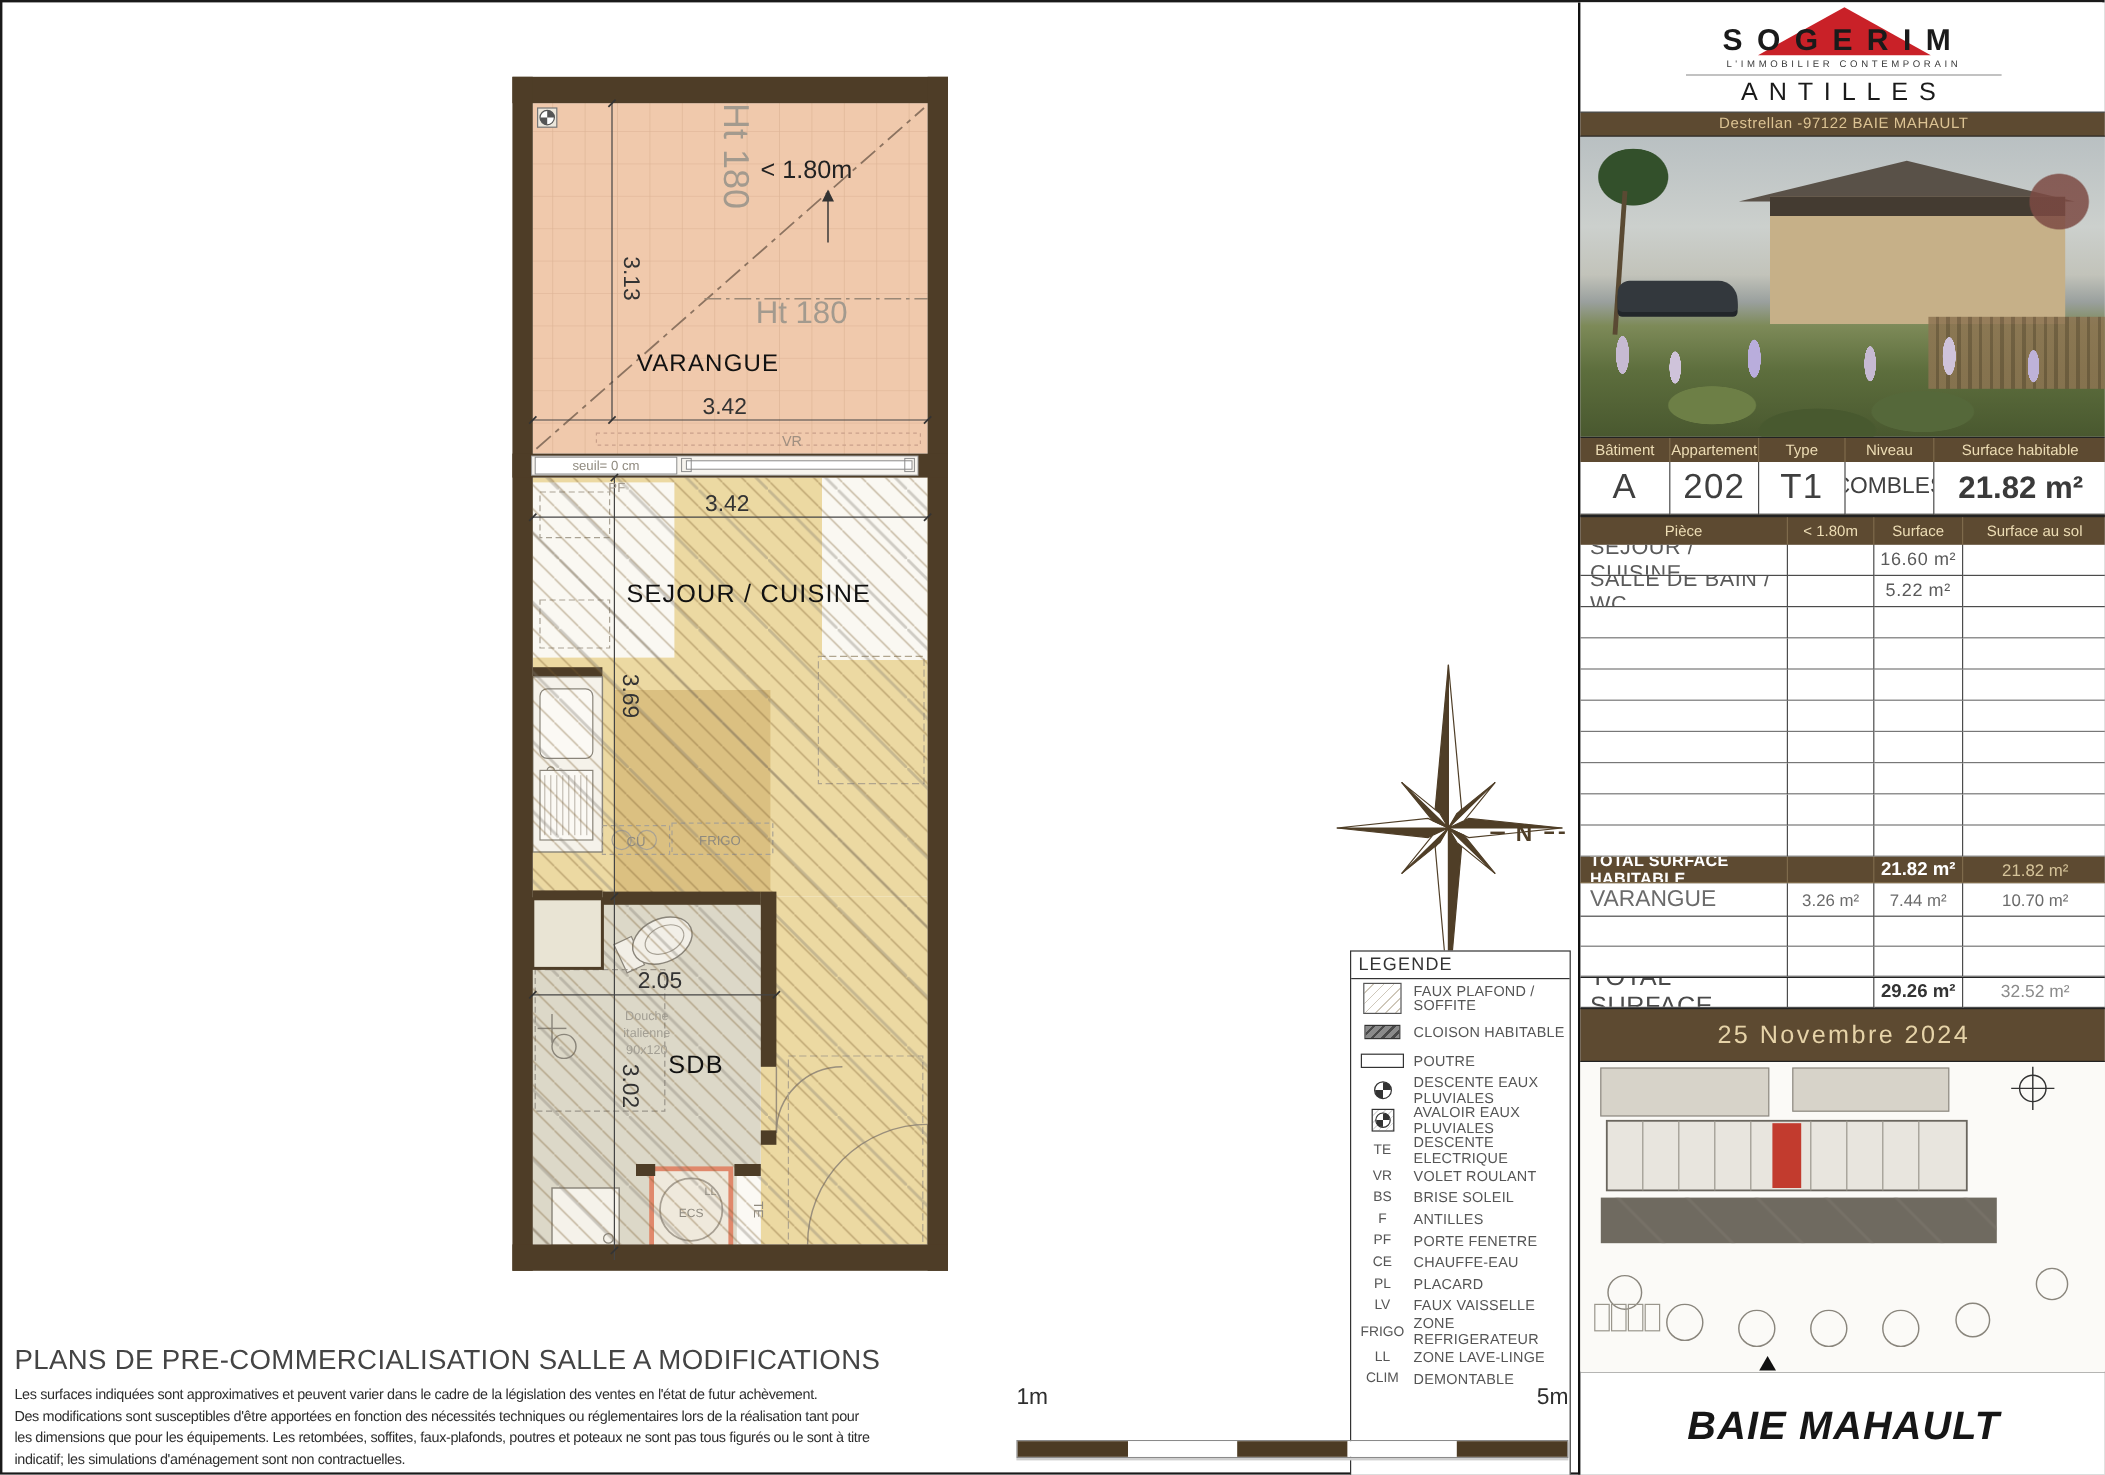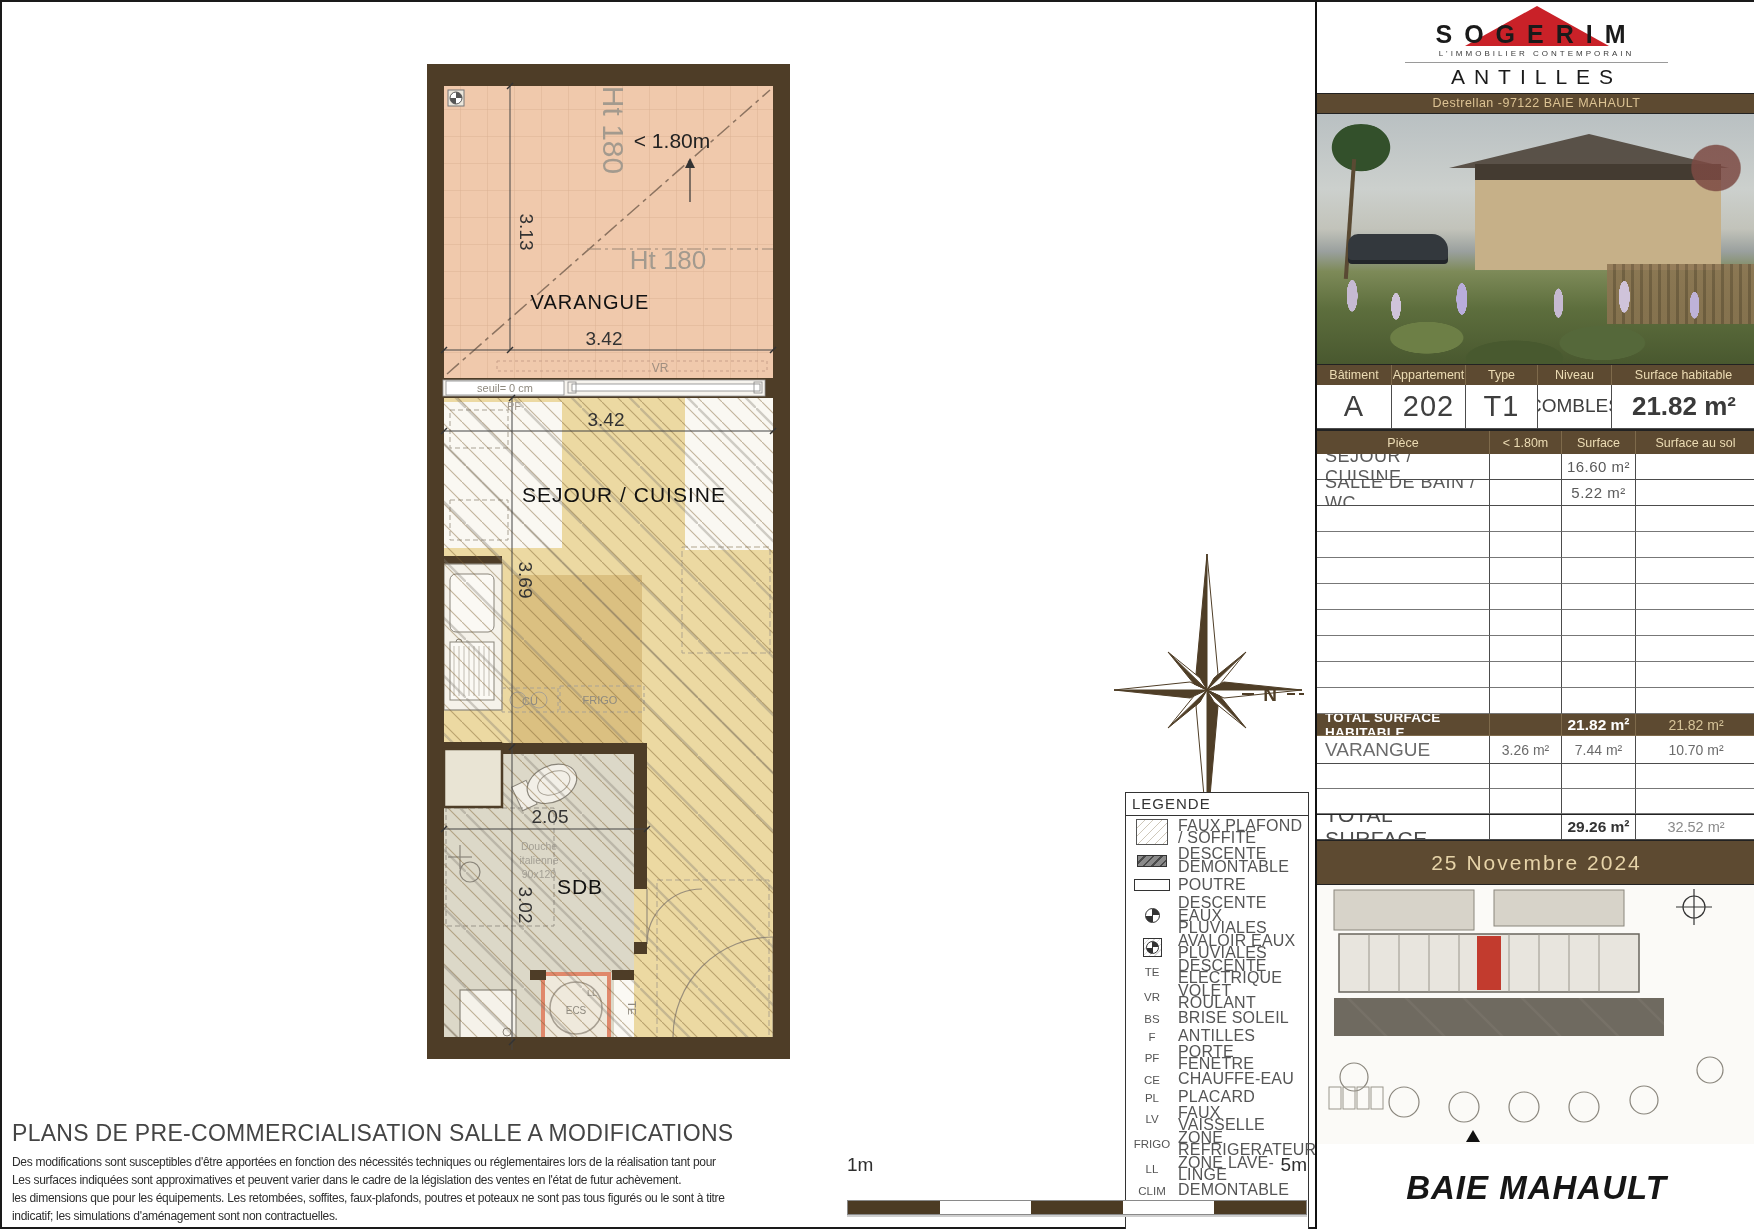--- a/index.html
+++ b/index.html
@@ -72,21 +72,21 @@
   .totrow .v2{font-size:14.5px;color:#8a8a8a;}
   .date-bar{height:45px;background:#5d4a31;color:#e6d3a8;display:flex;align-items:center;justify-content:center;font-size:21px;letter-spacing:2px;border-top:1px solid #222;border-bottom:1px solid #222;}
   .siteplan{height:259px;position:relative;background:#fbfaf7;border-bottom:1.5px solid #222;}
   .city{height:87px;display:flex;align-items:center;justify-content:center;font-size:33px;font-style:italic;font-weight:600;color:#161616;letter-spacing:1px;}
 
   
   .legend{position:absolute;left:1123px;top:790px;width:184px;height:448px;border:1.5px solid #333;box-sizing:border-box;background:#fff;font-size:12px;color:#4c4c4c;}
   .lg-title{height:22px;line-height:22px;padding-left:6px;border-bottom:1.5px solid #333;font-size:15px;color:#333;letter-spacing:1px;}
   .lg-row{display:flex;align-items:center;min-height:18px;}
   .lg-ic{width:52px;display:flex;align-items:center;justify-content:center;flex:0 0 52px;}
-  .lg-lab{flex:1;font-size:16px;line-height:12.5px;letter-spacing:.2px;color:#555;}
+  .lg-lab{flex:1;font-size:12px;line-height:12.5px;letter-spacing:.2px;color:#555;}
   .lg-abbr{width:52px;flex:0 0 52px;text-align:center;font-size:11.5px;color:#555;}
   .sw-hatch{width:30px;height:24px;border:1px solid #555;background:repeating-linear-gradient(135deg,#fff 0 5px,#cfc8ba 5px 6px);}
   .sw-dark{width:28px;height:10px;border:1px solid #333;background:repeating-linear-gradient(135deg,#8a8a8a 0 4px,#4a4a4a 4px 6px);}
   .sw-beam{width:34px;height:10px;border:1.5px solid #333;background:#fff;}
   .sw-drain{width:13px;height:13px;border-radius:50%;border:1.5px solid #333;background:conic-gradient(#333 0 90deg,#fff 90deg 180deg,#333 180deg 270deg,#fff 270deg 360deg);}
   .sw-box{width:17px;height:17px;border:1.5px solid #333;display:flex;align-items:center;justify-content:center;background:repeating-linear-gradient(135deg,#fff 0 3px,#ddd 3px 4px);}
   .sw-box .sw-drain{width:11px;height:11px;border-width:1px;}
   .lg-row.tall{min-height:24px;}
   .lg-row.two{min-height:32px;}
 
@@ -298,21 +298,21 @@
     <div class="lg-row two">
       <span class="lg-ic">
           <span class="sw-hatch"></span>
         </span>
       <span class="lg-lab">FAUX PLAFOND / SOFFITE</span>
     </div>
     <div class="lg-row tall">
       <span class="lg-ic">
           <span class="sw-dark"></span>
         </span>
-      <span class="lg-lab">DESCENTE DEMONTABLE</span>
+      <span class="lg-lab">CLOISON HABITABLE</span>
     </div>
     <div class="lg-row tall">
       <span class="lg-ic">
           <span class="sw-beam"></span>
         </span>
       <span class="lg-lab">POUTRE</span>
     </div>
     <div class="lg-row tall">
       <span class="lg-ic">
           <span class="sw-drain"></span>
@@ -368,22 +368,22 @@
         <span class="lg-lab">ZONE LAVE-LINGE</span>
       </div>
     <div class="lg-row">
         <span class="lg-abbr">CLIM</span>
         <span class="lg-lab">DEMONTABLE</span>
       </div>
   </div>
 
   <div class="disclaimer">
     <div class="disc-title">PLANS DE PRE-COMMERCIALISATION SALLE A MODIFICATIONS</div>
+    <div class="disc-line">Les surfaces indiquées sont approximatives et peuvent varier dans le cadre de la législation des ventes en l'état de futur achèvement.</div>
     <div class="disc-line">Des modifications sont susceptibles d'être apportées en fonction des nécessités techniques ou réglementaires lors de la réalisation tant pour</div>
-    <div class="disc-line">Les surfaces indiquées sont approximatives et peuvent varier dans le cadre de la législation des ventes en l'état de futur achèvement.</div>
     <div class="disc-line">les dimensions que pour les équipements. Les retombées, soffites, faux-plafonds, poutres et poteaux ne sont pas tous figurés ou le sont à titre</div>
     <div class="disc-line">indicatif; les simulations d'aménagement sont non contractuelles.</div>
   </div>
 
   <div class="scalebar">
     <div class="scale-labels">
       <span>1m</span>
       <span>5m</span>
     </div>
     <div class="bar">

